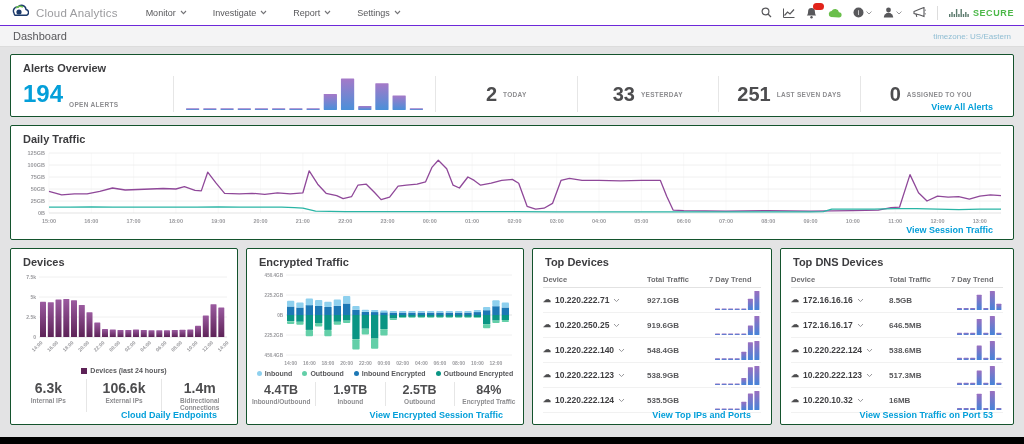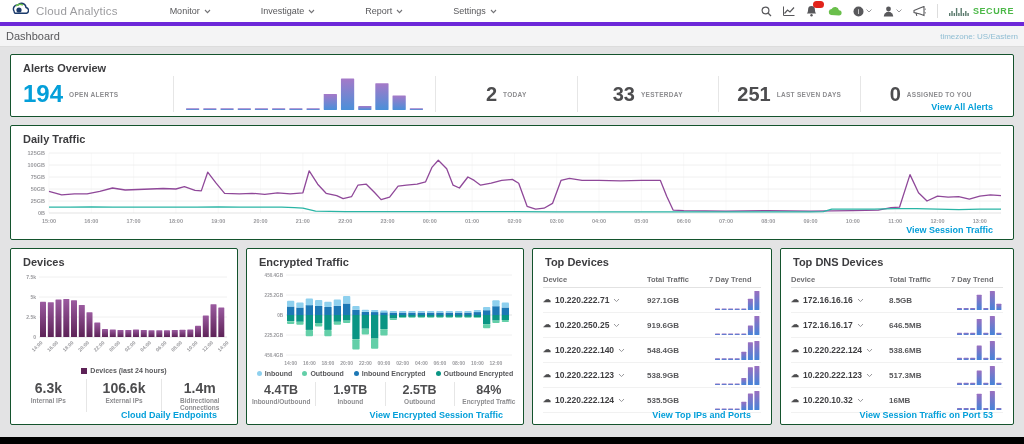--- a/index.html
+++ b/index.html
@@ -2,48 +2,48 @@
 <html><head>
 <meta charset="utf-8">
 <style>
   * { box-sizing: border-box; margin: 0; padding: 0; }
   html,body { width:1024px; height:444px; }
   body {
     font-family: "Liberation Sans", sans-serif;
     background:#e3e3e4; color:#58585b; position:relative; overflow:hidden;
   }
   
-  .navbar { height:26px; background:#fff; border-bottom:4px solid #6d28d9;
-            display:flex; align-items:center; padding:0 10px;gap:24px; }
+  .navbar { height:26px; background:#fff; border-bottom:1px solid #6d28d9;
+            display:flex; align-items:center; padding:0 10px; }
   .brand { display:flex; align-items:center; gap:7px; margin-right:28px; }
   .brand-name { font-size:11.5px; color:#9b9b9e; letter-spacing:.2px; }
   .menu-item { display:flex; align-items:center; gap:4px; font-size:9px;
                color:#58585b; margin-right:26px; cursor:pointer; }
   .nav-right { margin-left:auto; display:flex; align-items:center; gap:11px; }
   .nav-ic { position:relative; display:flex; align-items:center; cursor:pointer; }
   .badge { position:absolute; top:-4px; right:-7px; width:11px; height:7px;
            border-radius:4px; }
   .nav-divider { width:1px; height:14px; background:#ddd; }
   .cisco-secure { display:flex; align-items:center; gap:4px; }
   .secure-txt { font-size:9px; font-weight:bold; letter-spacing:.6px; }
   
   .crumb-bar { height:21px; background:#f4f4f5; border-bottom:1px solid #dcdcdc;
-               display:flex; align-items:center; padding:0 6px;text-align:center; }
+               display:flex; align-items:center; padding:0 13px;text-align:center; }
   .crumb-title { font-size:11px; color:#58585b; }
   .tz { margin-left:auto; font-size:8px; color:#8fbdd3; }
   
   .content { padding:7px 10px 0; }
   .panel { background:#fff; border:1px solid #14532d; border-radius:2px; position:relative;font-weight:bold; }
   .panel-title { font-size:11px; color:#3c3c3f; padding:7px 12px 2px; }
   .view-link { position:absolute; right:20px; bottom:4px; font-size:9px;
                color:#049fd9; cursor:pointer; white-space:nowrap; }
   
   .alerts-panel { height:63px; margin-bottom:8px; }
   .alerts-row { display:flex; align-items:center; height:36px; padding:0 12px; }
-  .cell-open { width:150px; display:flex; align-items:center; gap:6px; }
+  .cell-open { width:150px; display:flex; align-items:flex-end; gap:6px; }
   .num-open { font-size:24px; color:#049fd9; }
   .lbl-sm { font-size:6.5px; color:#8d8d90; letter-spacing:.3px; }
   .cell-chart { width:262px; border-left:1px solid #e6e6e6; height:36px;
                 display:flex; align-items:flex-end; padding:0 12px; }
   .cell-stat { flex:1; border-left:1px solid #e6e6e6; height:36px;
                display:flex; align-items:center; justify-content:center; gap:6px; }
   .num-stat { font-size:20px; color:#4d4d4f; }
   
   .daily-panel { height:115px; margin-bottom:8px; }
   

